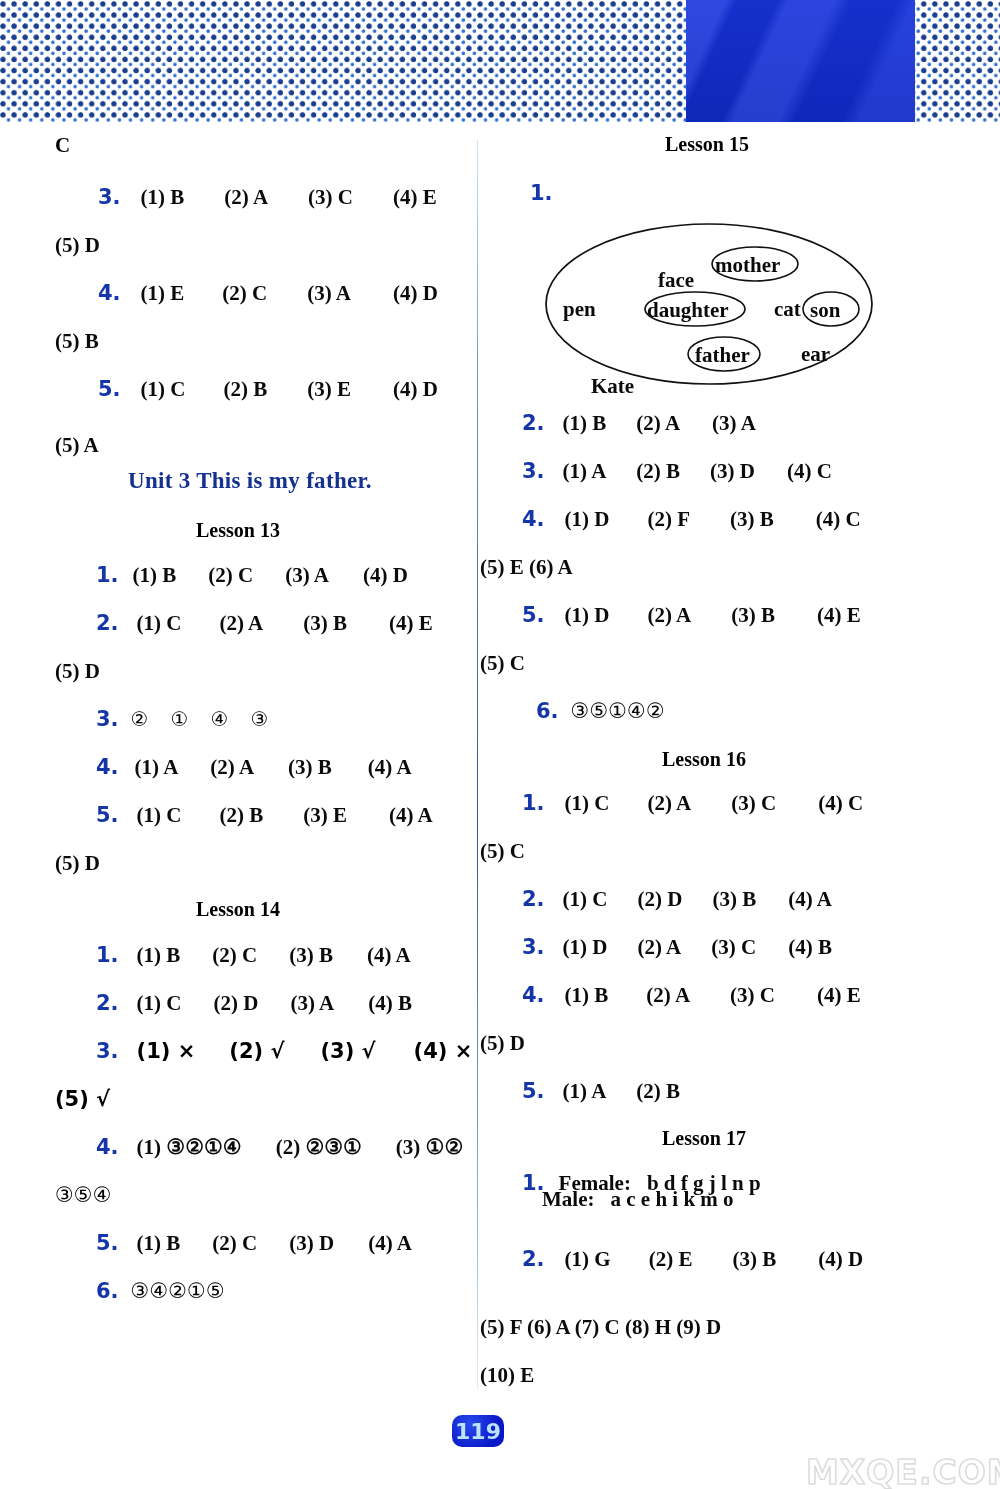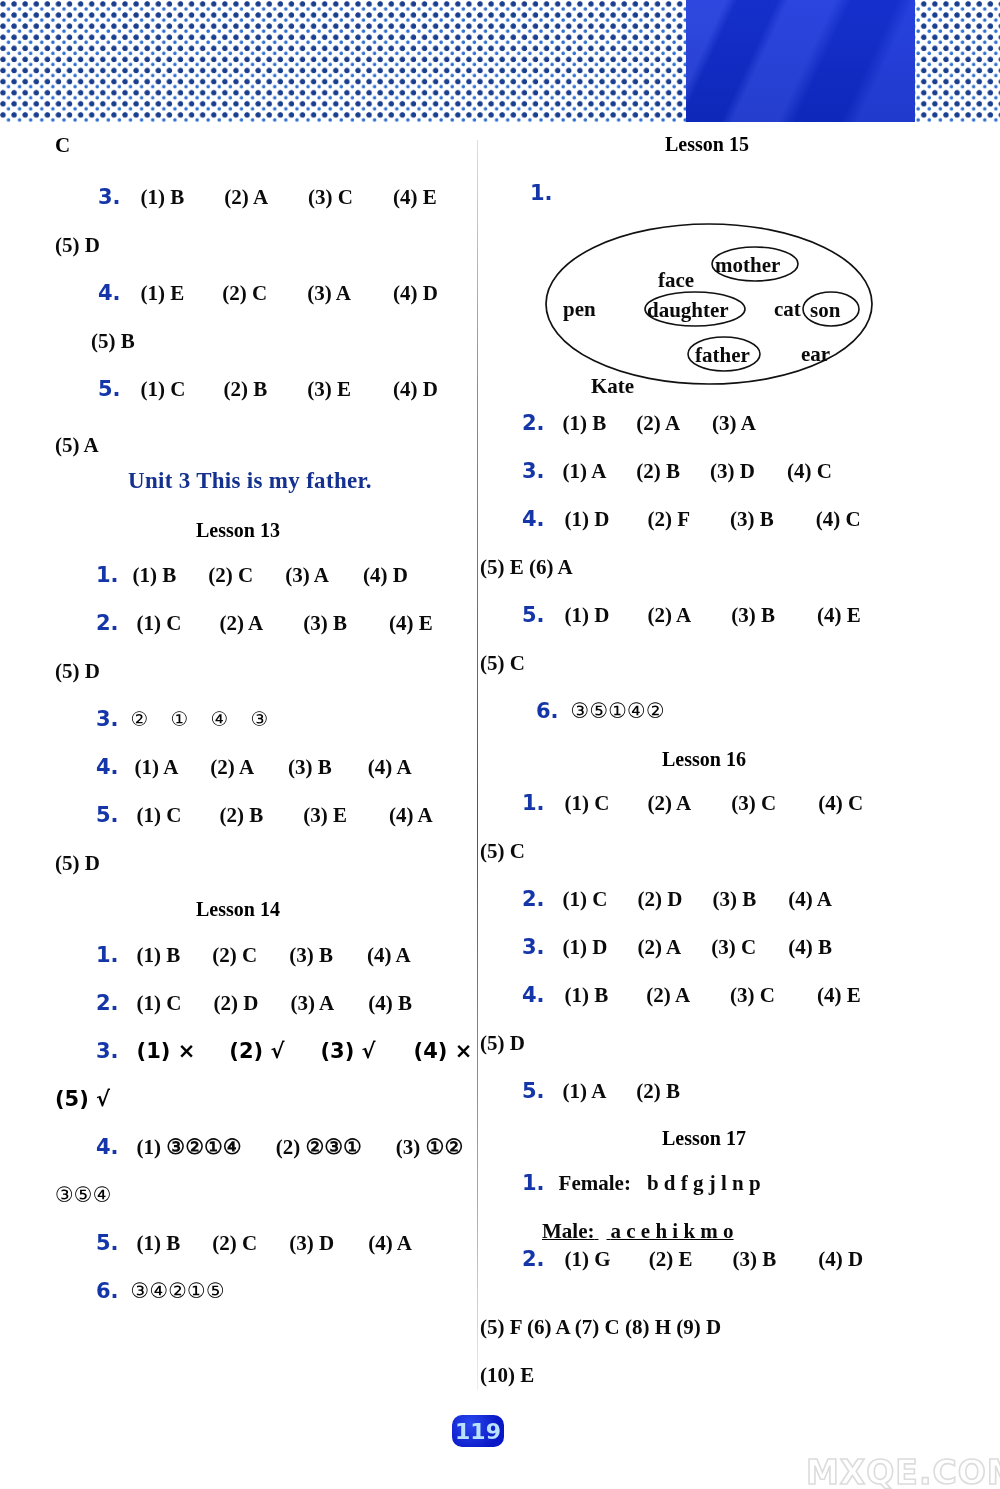--- a/index.html
+++ b/index.html
@@ -96,21 +96,21 @@
       <span class="qn">4.</span>
       <span class="sp" style="width:12px"></span>
       <span class="ans">(1) E</span>
       <span class="sp" style="width:30px"></span>
       <span class="ans">(2) C</span>
       <span class="sp" style="width:32px"></span>
       <span class="ans">(3) A</span>
       <span class="sp" style="width:34px"></span>
       <span class="ans">(4) D</span>
     </div>
-    <div class="row cont" style="left:55px;top:206px;margin-left:36px;">(5) B</div>
+    <div class="row cont" style="left:55px;top:206px;">(5) B</div>
 
     <div class="row" style="left:98px;top:254px;">
       <span class="qn">5.</span>
       <span class="sp" style="width:12px"></span>
       <span class="ans">(1) C</span>
       <span class="sp" style="width:30px"></span>
       <span class="ans">(2) B</span>
       <span class="sp" style="width:32px"></span>
       <span class="ans">(3) E</span>
       <span class="sp" style="width:34px"></span>
@@ -396,21 +396,21 @@
     <div class="row lesson" style="left:182px;top:1004px;">Lesson 17</div>
 
     <div class="row" style="left:42px;top:1048px;">
       <span class="qn">1.</span>
       <span class="sp" style="width:6px"></span>
       <span class="ans">Female:</span>
       <span class="sp" style="width:8px"></span>
       <span class="ans">b   d   f   g   j   l   n   p</span>
     </div>
 
-    <div class="row" style="left:62px;top:1096px;text-decoration:underline;">
+    <div class="row" style="left:62px;top:1064px;">
       <span class="ans">Male:</span>
       <span class="sp" style="width:8px"></span>
       <span class="ans">a   c   e   h   i   k   m   o</span>
     </div>
 
     <div class="row" style="left:42px;top:1124px;text-align:center;">
       <span class="qn">2.</span>
       <span class="sp" style="width:12px"></span>
       <span class="ans">(1) G</span>
       <span class="sp" style="width:30px"></span>

